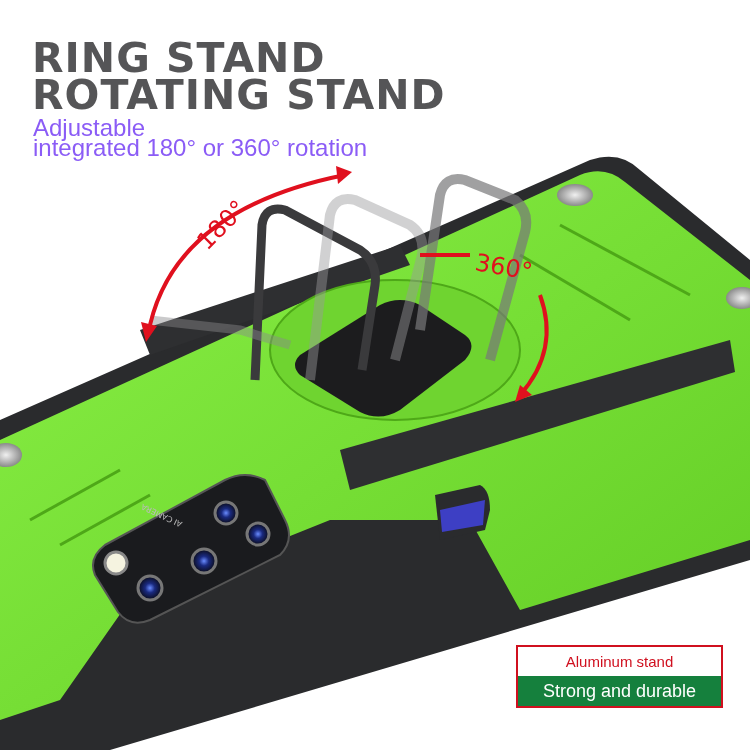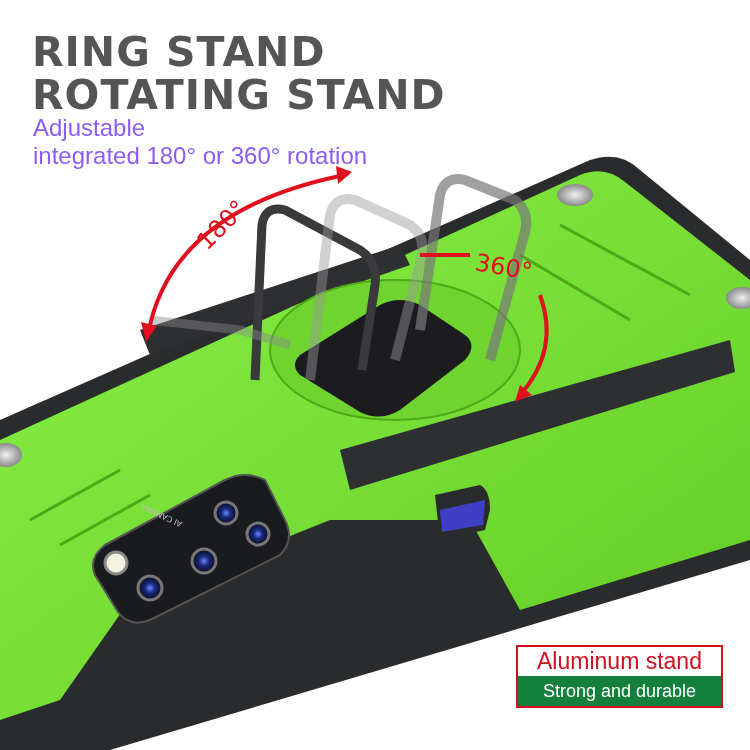--- a/index.html
+++ b/index.html
@@ -2,21 +2,21 @@
 <html><head>
 <meta charset="utf-8">
 <style>
   html,body{margin:0;padding:0;background:#fff;}
   #stage{position:relative;width:750px;height:750px;overflow:hidden;background:#fff;font-family:"Liberation Sans",sans-serif;}
   .headline{position:absolute;left:32px;font-weight:bold;color:#555557;font-size:41px;letter-spacing:1px;line-height:1;font-family:"DejaVu Sans",sans-serif;}
   .sub{position:absolute;left:33px;color:#8b5cf6;font-size:24px;line-height:1;}
   svg{position:absolute;left:0;top:0;}
   .deg{font-family:"DejaVu Sans",sans-serif;fill:#e0101e;font-size:24px;}
   .badge{position:absolute;left:516px;top:645px;width:207px;height:63px;border:2px solid #d0101f;box-sizing:border-box;}
-  .badge-top{height:29px;background:#fff;color:#d0101f;font-size:23px;text-align:center;line-height:29px;border-radius:9px;}
+  .badge-top{height:29px;background:#fff;color:#d0101f;font-size:15px;text-align:center;line-height:29px;border-radius:9px;}
   .badge-bot{height:30px;background:#15803d;color:#fff;font-size:18px;text-align:center;line-height:30px;}
 </style>
 </head>
 <body>
 
 <div id="stage">
 
   <svg width="750" height="750" viewBox="0 0 750 750">
     <defs>
       <linearGradient id="g1" x1="0" y1="0" x2="1" y2="1">
@@ -75,22 +75,22 @@
     <circle cx="150" cy="588" r="12" fill="url(#lens)" stroke="#777" stroke-width="3"></circle>
     <circle cx="204" cy="561" r="12" fill="url(#lens)" stroke="#777" stroke-width="3"></circle>
     <circle cx="226" cy="513" r="11" fill="url(#lens)" stroke="#777" stroke-width="3"></circle>
     <circle cx="258" cy="534" r="11" fill="url(#lens)" stroke="#777" stroke-width="3"></circle>
     <text x="150" y="535" transform="rotate(-155 165 525)" fill="#bbb" font-size="8" font-family="'DejaVu Sans',sans-serif">AI CAMERA</text>
 
     <path d="M435 495 L480 485 Q490 490 490 510 L485 530 L440 540 Z" fill="#2a2b2d"></path>
     <path d="M440 510 L485 500 L483 525 L442 532 Z" fill="#3d3fc4"></path>
   </svg>
 
-  <div class="headline" style="top:32px">RING STAND</div>
+  <div class="headline" style="top:38px">RING STAND</div>
   <div class="headline" style="top:75px">ROTATING STAND</div>
   <div class="sub" style="top:116px">Adjustable</div>
-  <div class="sub" style="top:144px">integrated 180° or 360° rotation</div>
+  <div class="sub" style="top:136px">integrated 180° or 360° rotation</div>
 
   <div class="badge">
     <div class="badge-top">Aluminum stand</div>
     <div class="badge-bot">Strong and durable</div>
   </div>
 </div>
 
 </body></html>

